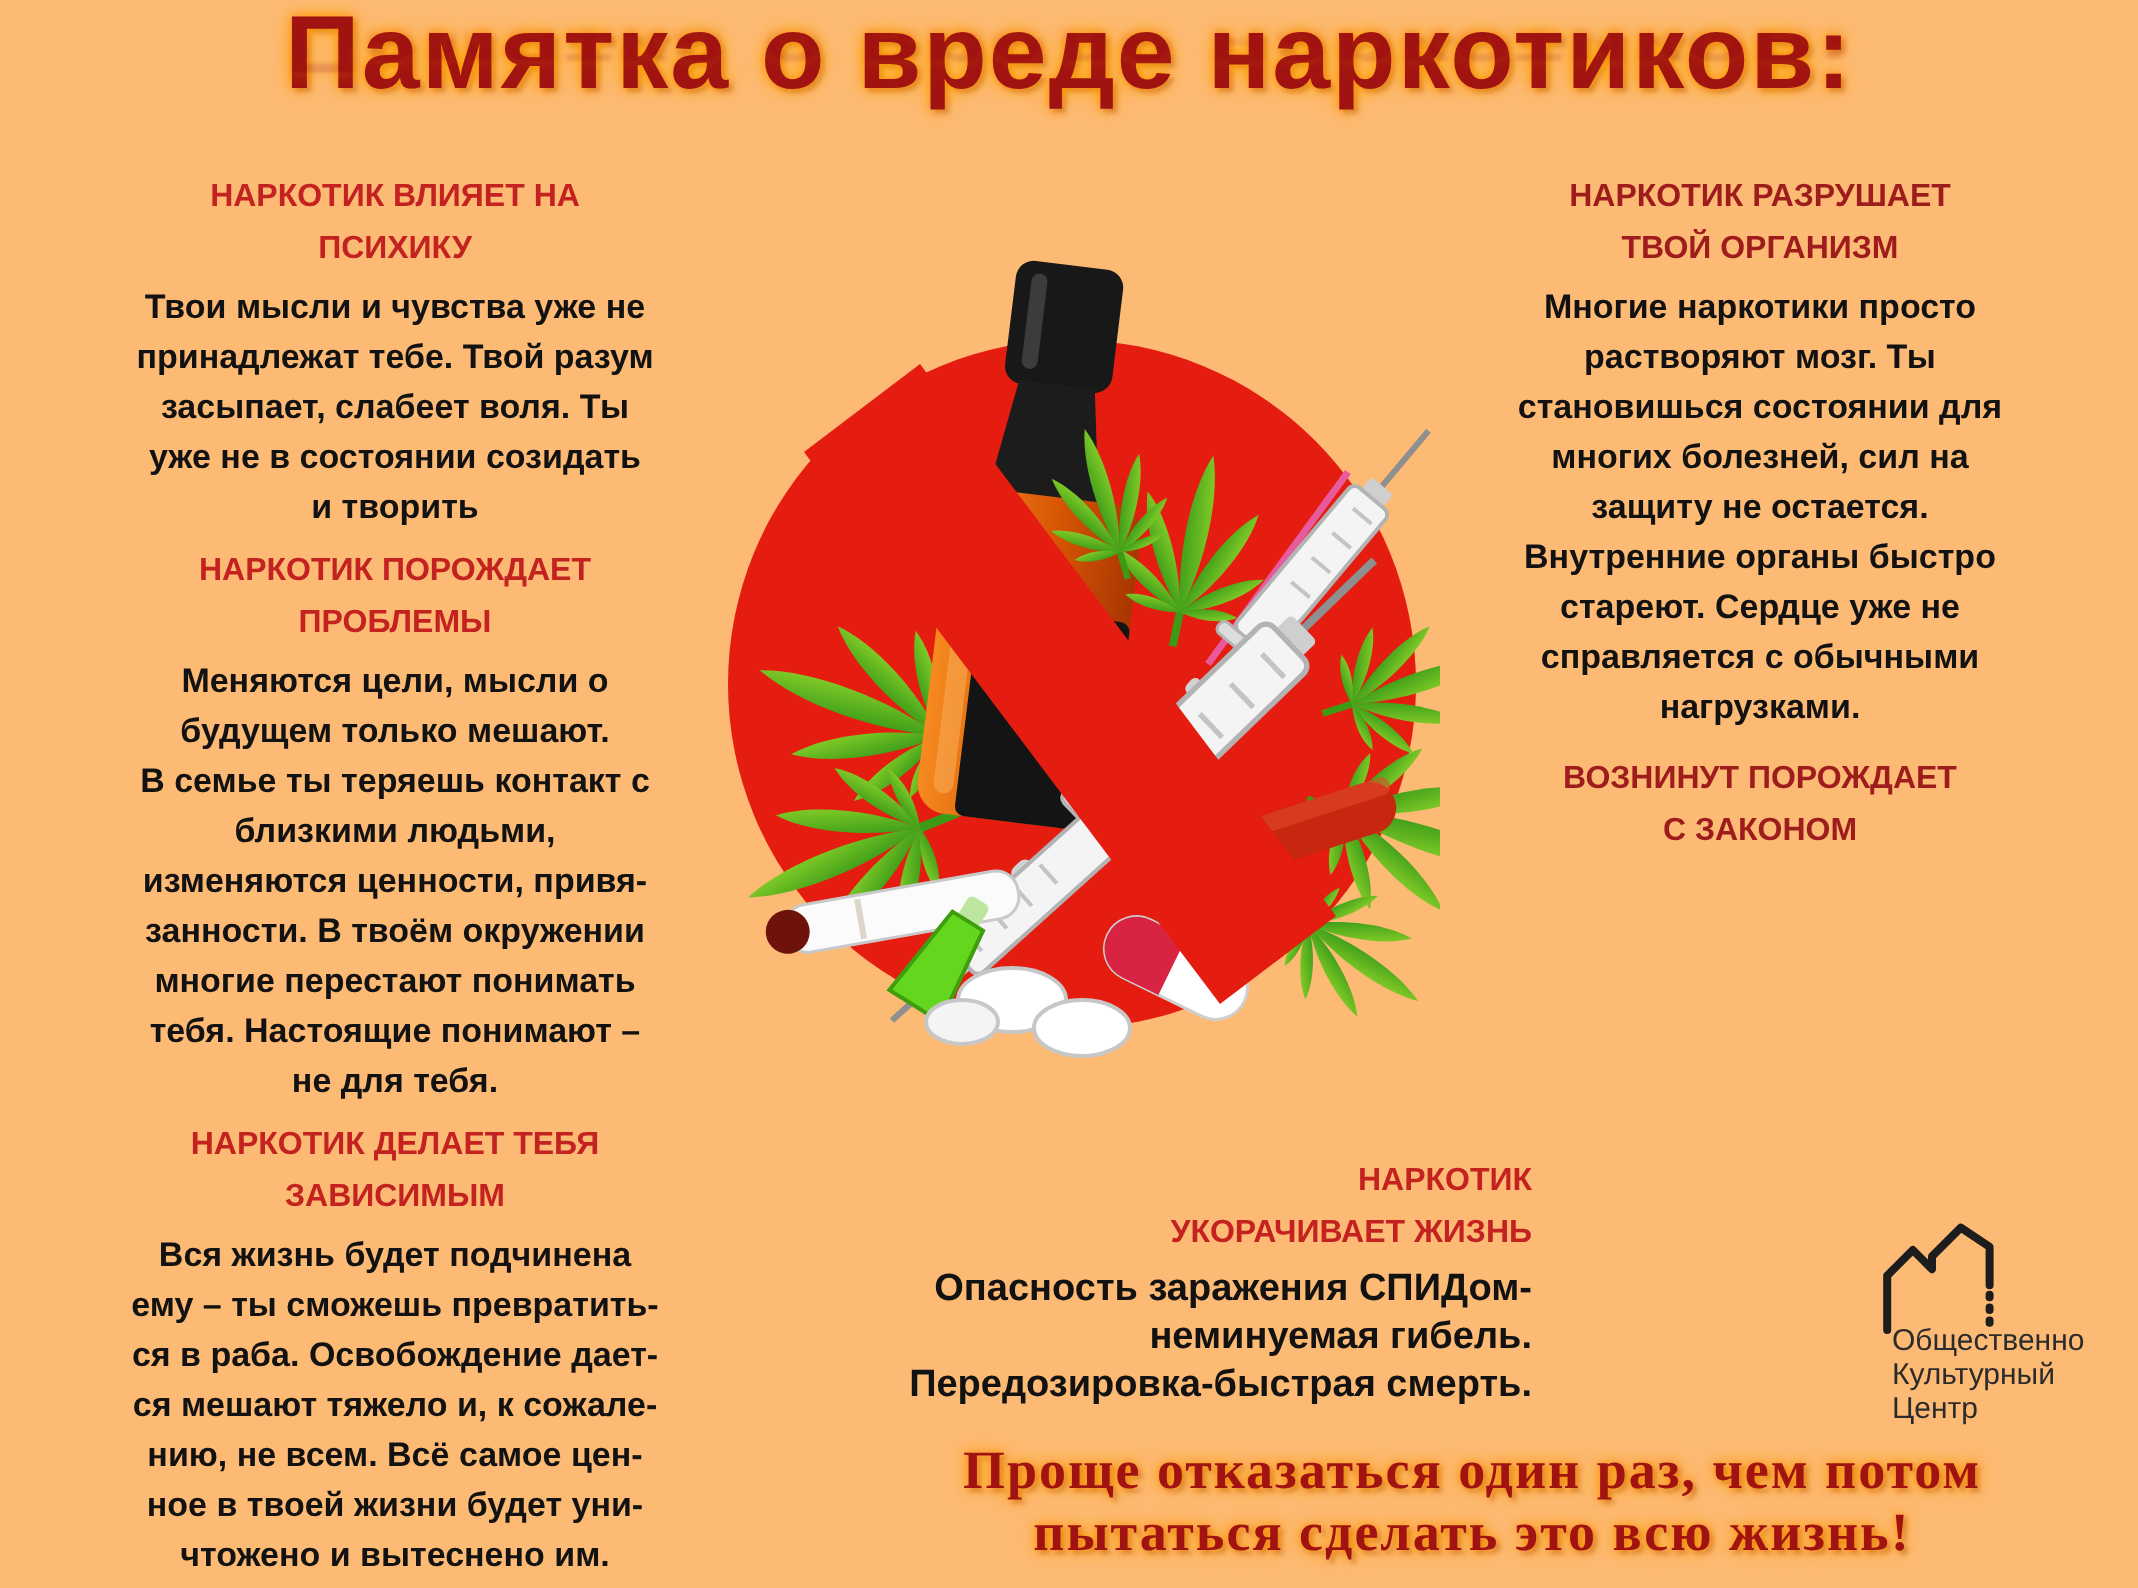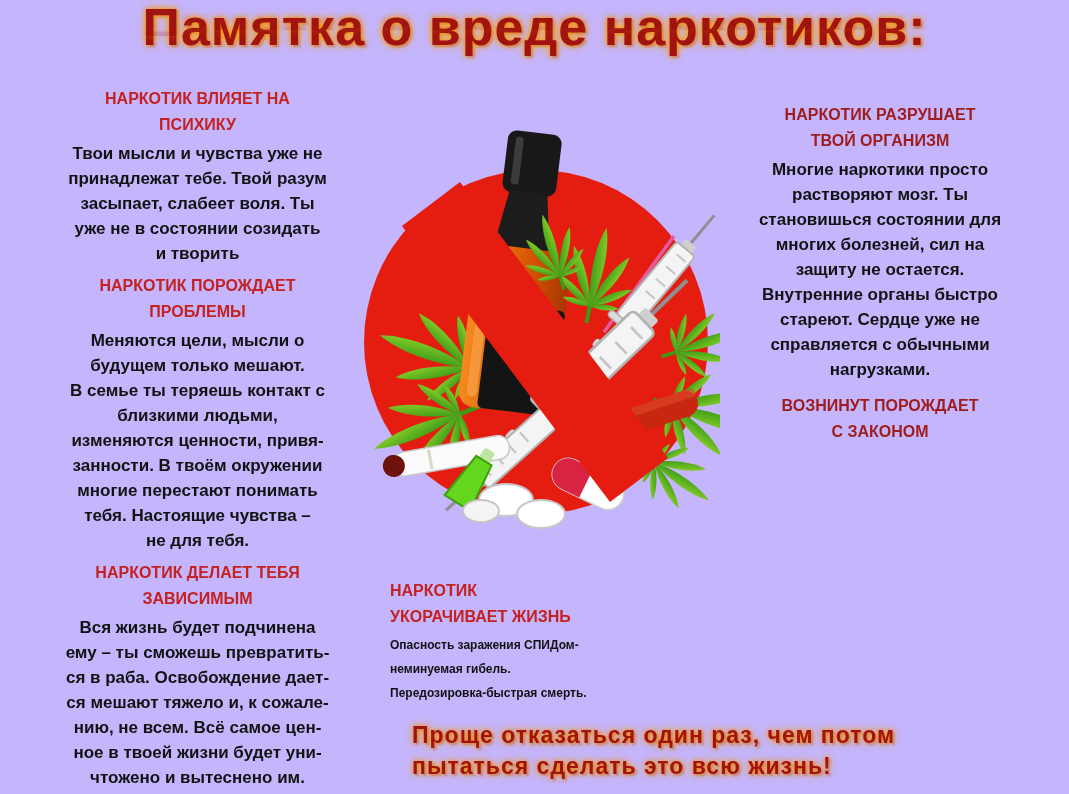--- a/index.html
+++ b/index.html
@@ -1,21 +1,21 @@
 <!DOCTYPE html>
 <html lang="ru" style="--title-red: #a01310; --heading-red: #c32220; --heading-dark-red: #9e1c1c; --body-black: #121212; --glow-orange: #ffaa00; --sign-red: #e51c10; --leaf-green: #4ca81e; --bottle-orange: #e06a10;"><head>
 <meta charset="utf-8">
 <style>
   * { margin:0; padding:0; box-sizing:border-box; }
   html,body { background:#e9e9e9; }
   .poster {
     position:relative;
     width:1069px; height:794px;
     margin:0 auto;
-    background:#c4b5fd;
+    background:#fdba74;
     overflow:hidden;
     font-family:"Liberation Sans","DejaVu Sans",sans-serif;
   }
 
   
   .title-wrap { position:absolute; top:0; left:0; width:100%; text-align:center; }
   .glow-text {
     font-weight:bold;
     color:var(--title-red,#a01310);
     text-shadow:
@@ -34,57 +34,59 @@
     opacity:.30;
     filter:blur(1px);
     -webkit-mask-image:linear-gradient(to bottom, rgba(0,0,0,.95) 0%, transparent 75%);
             mask-image:linear-gradient(to bottom, rgba(0,0,0,.95) 0%, transparent 75%);
     pointer-events:none;
   }
 
   
   .col { position:absolute; text-align:center; }
   .col-left   { left:7px;   top:86px;  width:381px; }
-  .col-right  { left:694px; top:86px;  width:372px;margin-top:16px; }
-  .center-sec { left:390px; top:578px; width:376px; position:absolute; text-align:left; }
+  .col-right  { left:694px; top:86px;  width:372px; }
+  .center-sec { left:390px; top:578px; width:376px; position:absolute; text-align:right; }
 
   .sec { margin-bottom:7px; }
   .sec-head {
     font-size:16px; line-height:26px; font-weight:bold;
     color:var(--heading-red,#c32220);
     white-space:pre-line;
     margin-bottom:3px;
   }
   .col-right .sec-head { color:var(--heading-dark-red,#9e1c1c); }
   .sec-body {
     font-size:17px; line-height:25px; font-weight:bold;
     color:var(--body-black,#121212);
     white-space:pre-line;
   }
-  .center-sec .sec-body { font-size:12px; line-height:24px; }
+  .center-sec .sec-body { font-size:19px; line-height:24px; }
 
   
   .sign-svg { position:absolute; left:354px; top:110px; width:366px; height:470px; }
 
   
   .logo { position:absolute; left:930px; top:606px; width:138px; }
   .logo-icon-svg { display:block; margin-left:4px; width:96px; height:62px; }
   .logo-text {
     margin:-6px 0 0 16px;
     font-size:15px; line-height:17px;
     color:#2b2b2b;
     white-space:pre-line;
     text-align:left;
   }
 
   
   .banner {
     position:absolute; left:412px; top:720px; width:648px;
-    font-size:23px; line-height:31px;
-    white-space:pre-line;
+    text-align:center;
+    font-size:27px; line-height:31px;
+    white-space:pre-line;
+    font-family:Liberation Serif, serif;
   }
 </style>
 </head>
 <body>
 
 <div class="poster">
 
   <div class="title-wrap">
     <div class="glow-text title-main">Памятка о вреде наркотиков:</div>
     <div class="glow-text title-reflection" aria-hidden="true">Памятка о вреде наркотиков:</div>
@@ -103,21 +105,21 @@
     <div class="sec">
       <div class="sec-head">НАРКОТИК ПОРОЖДАЕТ
 ПРОБЛЕМЫ</div>
       <div class="sec-body">Меняются цели, мысли о
 будущем только мешают.
 В семье ты теряешь контакт с
 близкими людьми,
 изменяются ценности, привя-
 занности. В твоём окружении
 многие перестают понимать
-тебя. Настоящие чувства –
+тебя. Настоящие понимают –
 не для тебя.</div>
     </div>
     <div class="sec">
       <div class="sec-head">НАРКОТИК ДЕЛАЕТ ТЕБЯ
 ЗАВИСИМЫМ</div>
       <div class="sec-body">Вся жизнь будет подчинена
 ему – ты сможешь превратить-
 ся в раба. Освобождение дает-
 ся мешают тяжело и, к сожале-
 нию, не всем. Всё самое цен-
@@ -233,17 +235,26 @@
   </svg>
 
   <div class="center-sec">
     <div class="sec-head">НАРКОТИК
 УКОРАЧИВАЕТ ЖИЗНЬ</div>
     <div class="sec-body">Опасность заражения СПИДом-
 неминуемая гибель.
 Передозировка-быстрая смерть.</div>
   </div>
 
+  <div class="logo">
+    <svg class="logo-icon-svg" viewBox="0 0 120 74" aria-hidden="true">
+      <path d="M12 72 L12 38 L28 22 L40 34 L40 26 L58 8 L76 20 L76 44" fill="none" stroke="#1d1d1d" stroke-width="5" stroke-linejoin="round" stroke-linecap="round"></path>
+      <line x1="76" y1="50" x2="76" y2="70" stroke="#1d1d1d" stroke-width="5" stroke-dasharray="1.5 6.5" stroke-linecap="round"></line>
+    </svg>
+    <div class="logo-text">Общественно
+Культурный
+Центр</div>
+  </div>
 
   <div class="banner glow-text">Проще отказаться один раз, чем потом
 пытаться сделать это всю жизнь!</div>
 
 </div>
 
 </body></html>

